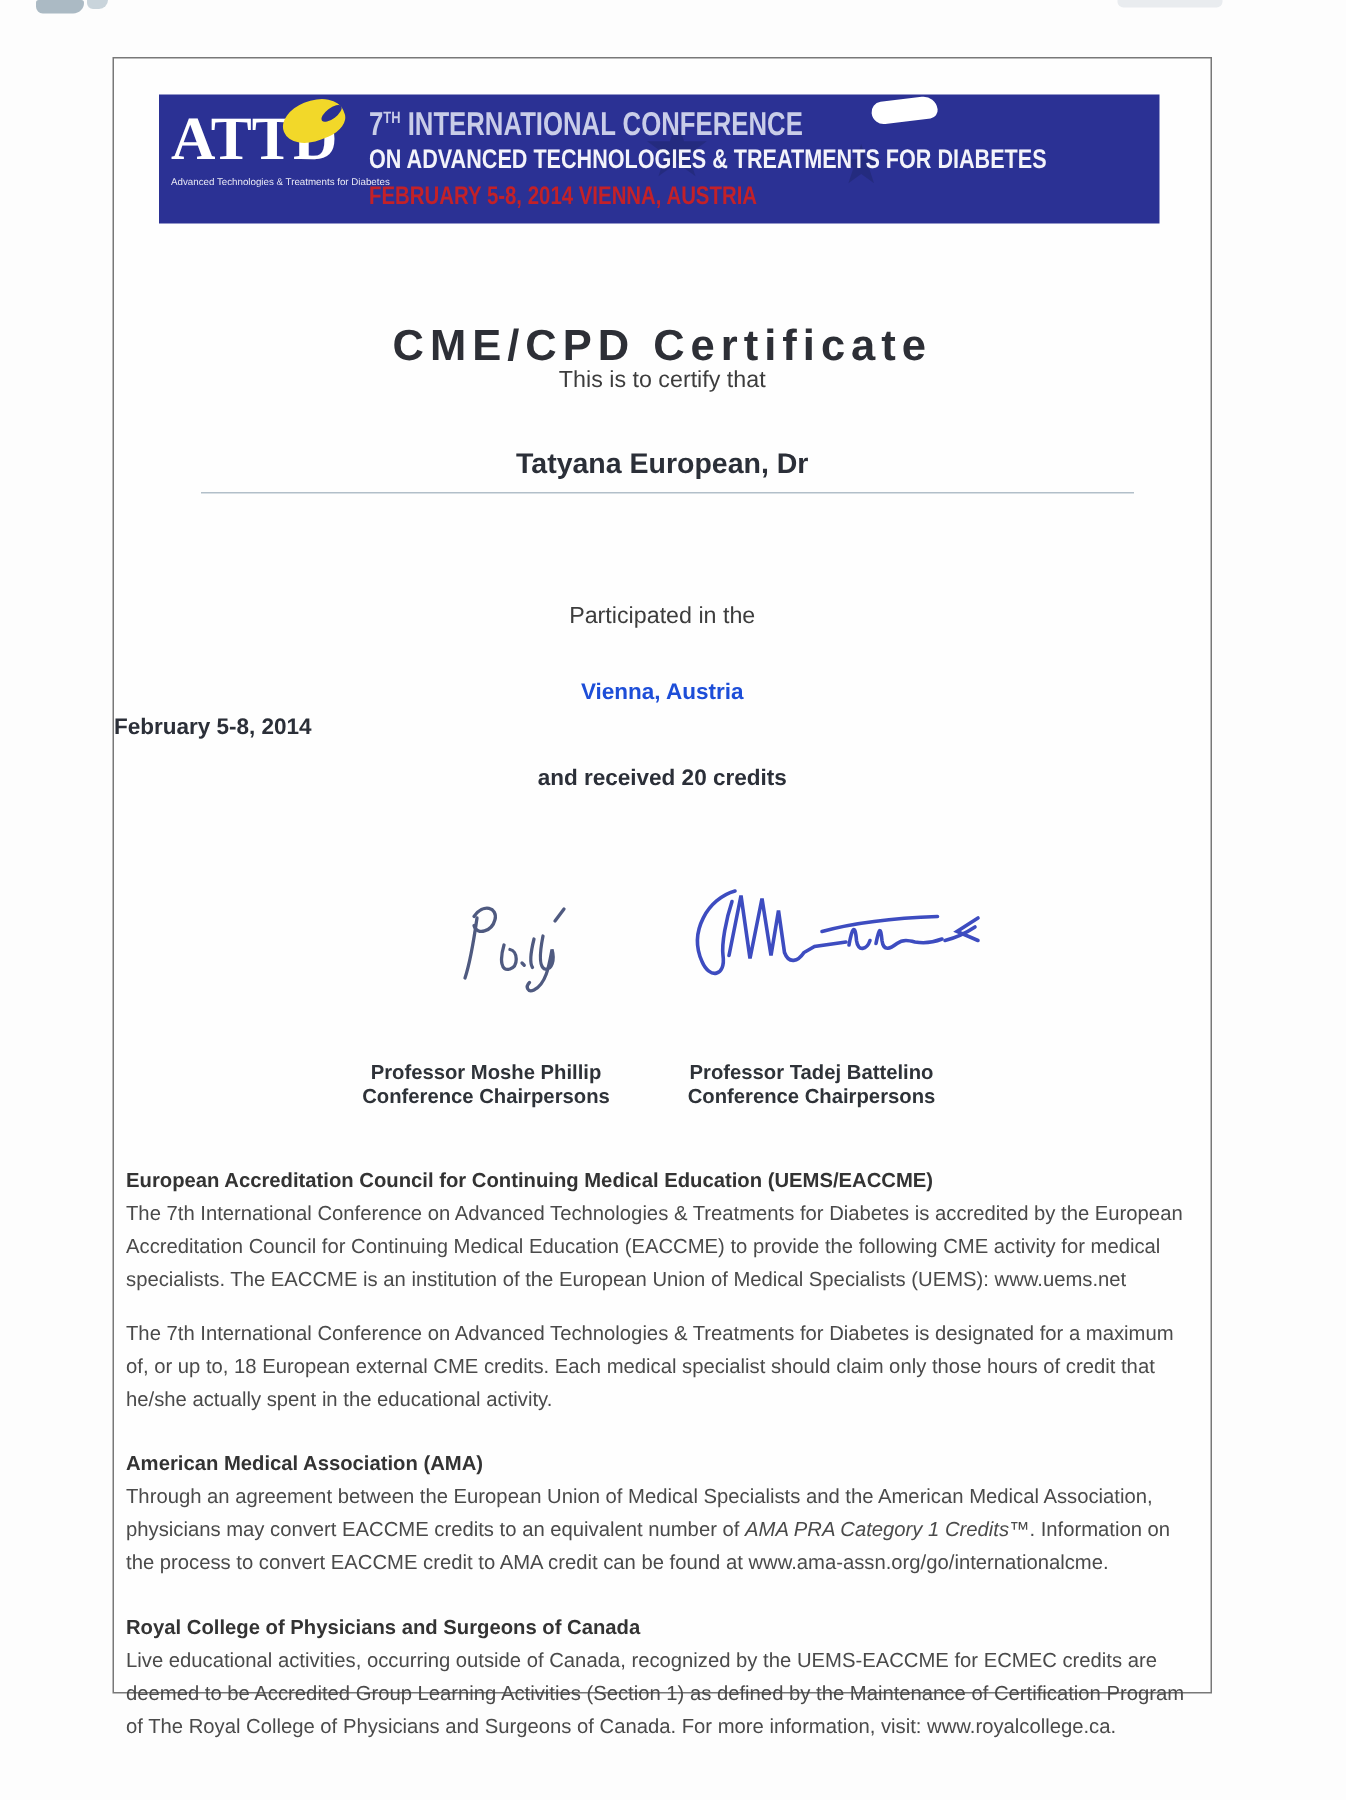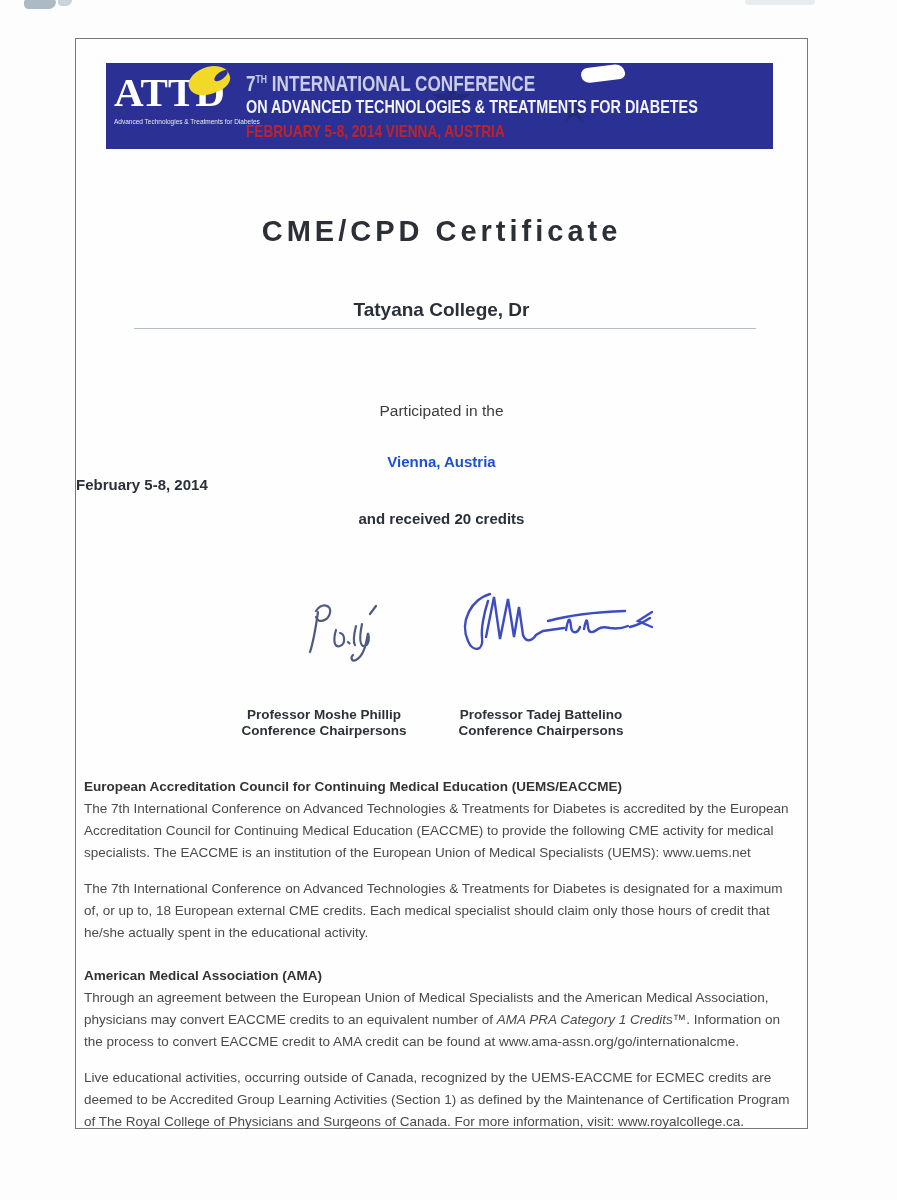--- a/index.html
+++ b/index.html
@@ -107,21 +107,22 @@
       <span class="bstar s2">★</span>
       <div class="bt1"><span>7</span><sup>TH</sup><span> INTERNATIONAL CONFERENCE</span></div>
       <div class="bt2">ON ADVANCED TECHNOLOGIES &amp; TREATMENTS FOR DIABETES</div>
       <div class="bt3">FEBRUARY 5-8, 2014 VIENNA, AUSTRIA</div>
     </div>
     <div class="banner-cloud"></div>
 
   </div>
 
   <div class="ctitle">CME/CPD Certificate</div>
-  <div class="pname">Tatyana College, Dr</div>
+  <div class="certify">This is to certify that</div>
+  <div class="pname">Tatyana European, Dr</div>
   <div class="name-rule"></div>
   <div class="partic">Participated in the</div>
   <div class="venue">Vienna, Austria</div>
   <div class="cdates">February 5-8, 2014</div>
   <div class="credits">and received 20 credits</div>
 
   <div class="sig-img-left">
     <svg width="100" height="78" viewBox="0 0 100 78">
       <g fill="none" stroke="#4f5a80" stroke-width="2.2" stroke-linecap="round">
         <path d="M18,12 C24,3 34,6 32,14 C30,22 20,25 18,18"></path>
@@ -163,17 +164,18 @@
       <div class="acc-body">The 7th International Conference on Advanced Technologies &amp; Treatments for Diabetes is accredited by the European Accreditation Council for Continuing Medical Education (EACCME) to provide the following CME activity for medical specialists. The EACCME is an institution of the European Union of Medical Specialists (UEMS): www.uems.net</div>
     </div>
     <div class="acc-block">
       <div class="acc-body">The 7th International Conference on Advanced Technologies &amp; Treatments for Diabetes is designated for a maximum of, or up to, 18 European external CME credits. Each medical specialist should claim only those hours of credit that he/she actually spent in the educational activity.</div>
     </div>
     <div class="acc-block">
       <div class="acc-head">American Medical Association (AMA)</div>
       <div class="acc-body"><span>Through an agreement between the European Union of Medical Specialists and the American Medical Association, physicians may convert EACCME credits to an equivalent number of </span><span class="it">AMA PRA Category 1 Credits</span><span>™. Information on the process to convert EACCME credit to AMA credit can be found at www.ama-assn.org/go/internationalcme.</span></div>
     </div>
     <div class="acc-block">
+      <div class="acc-head">Royal College of Physicians and Surgeons of Canada</div>
       <div class="acc-body">Live educational activities, occurring outside of Canada, recognized by the UEMS-EACCME for ECMEC credits are deemed to be Accredited Group Learning Activities (Section 1) as defined by the Maintenance of Certification Program of The Royal College of Physicians and Surgeons of Canada. For more information, visit: www.royalcollege.ca.</div>
     </div>
   </div>
 
 </div>
 
 </body></html>

